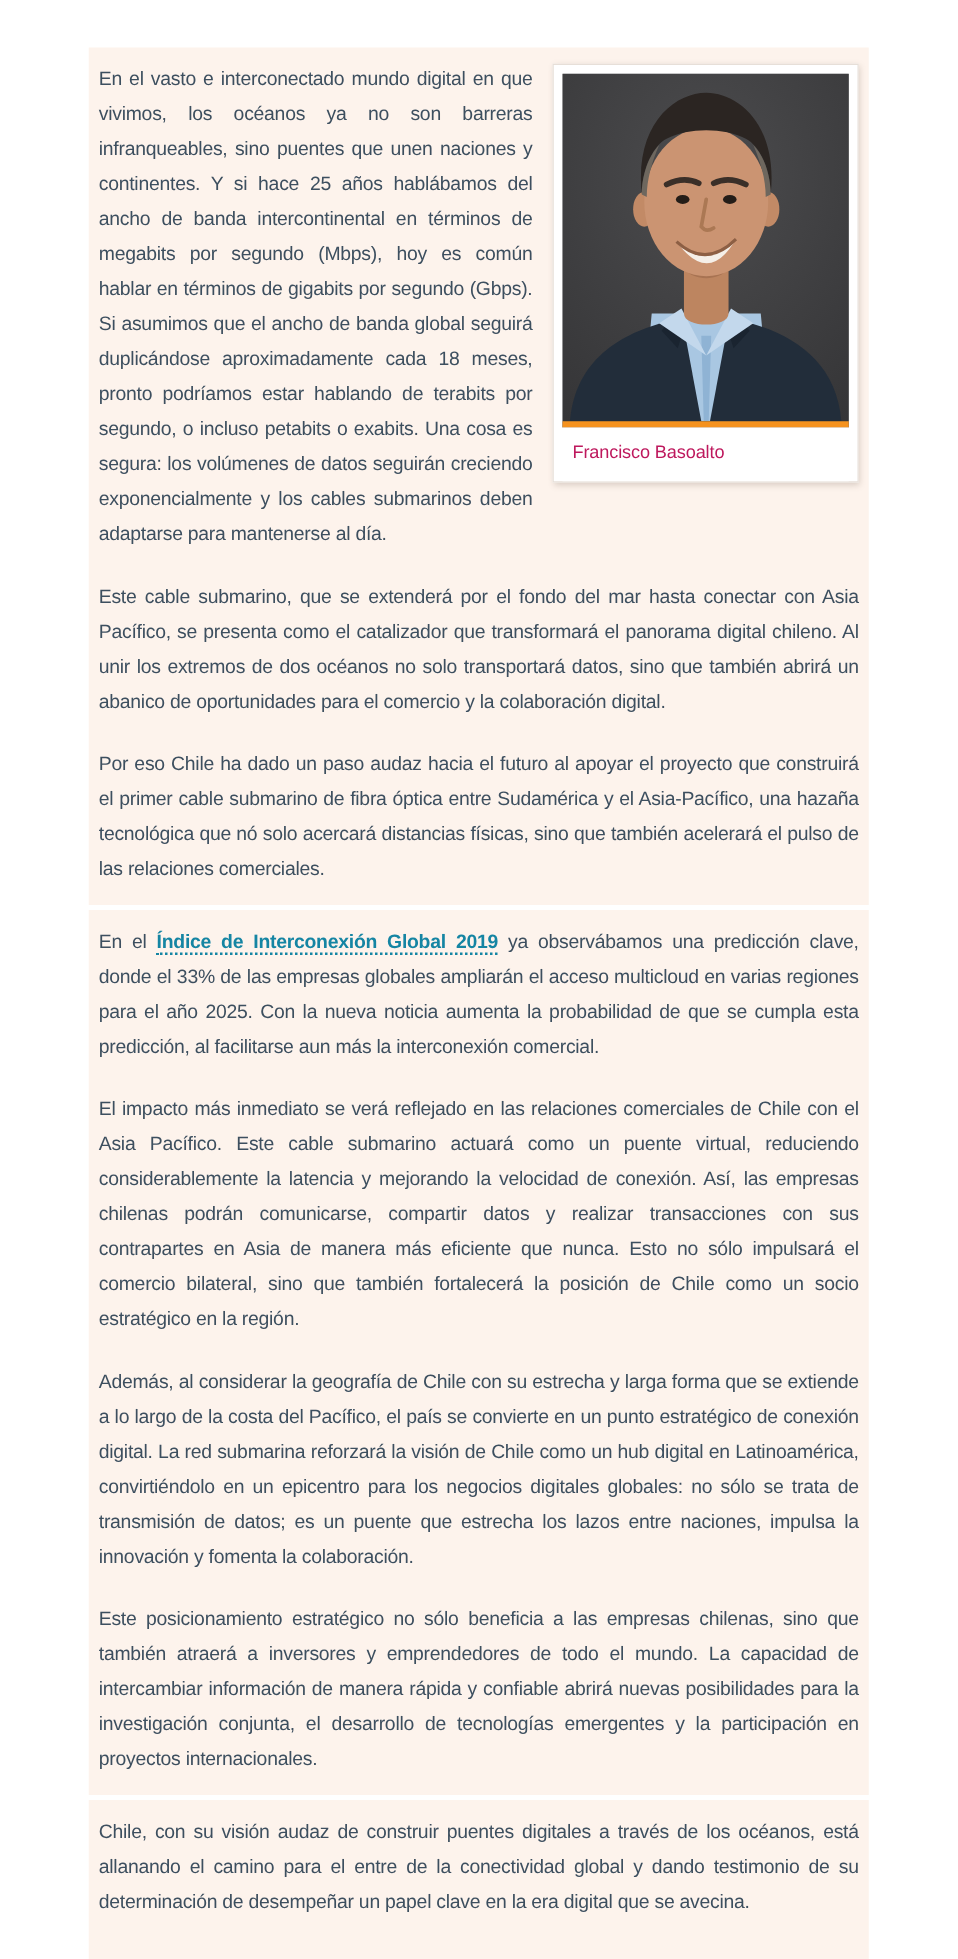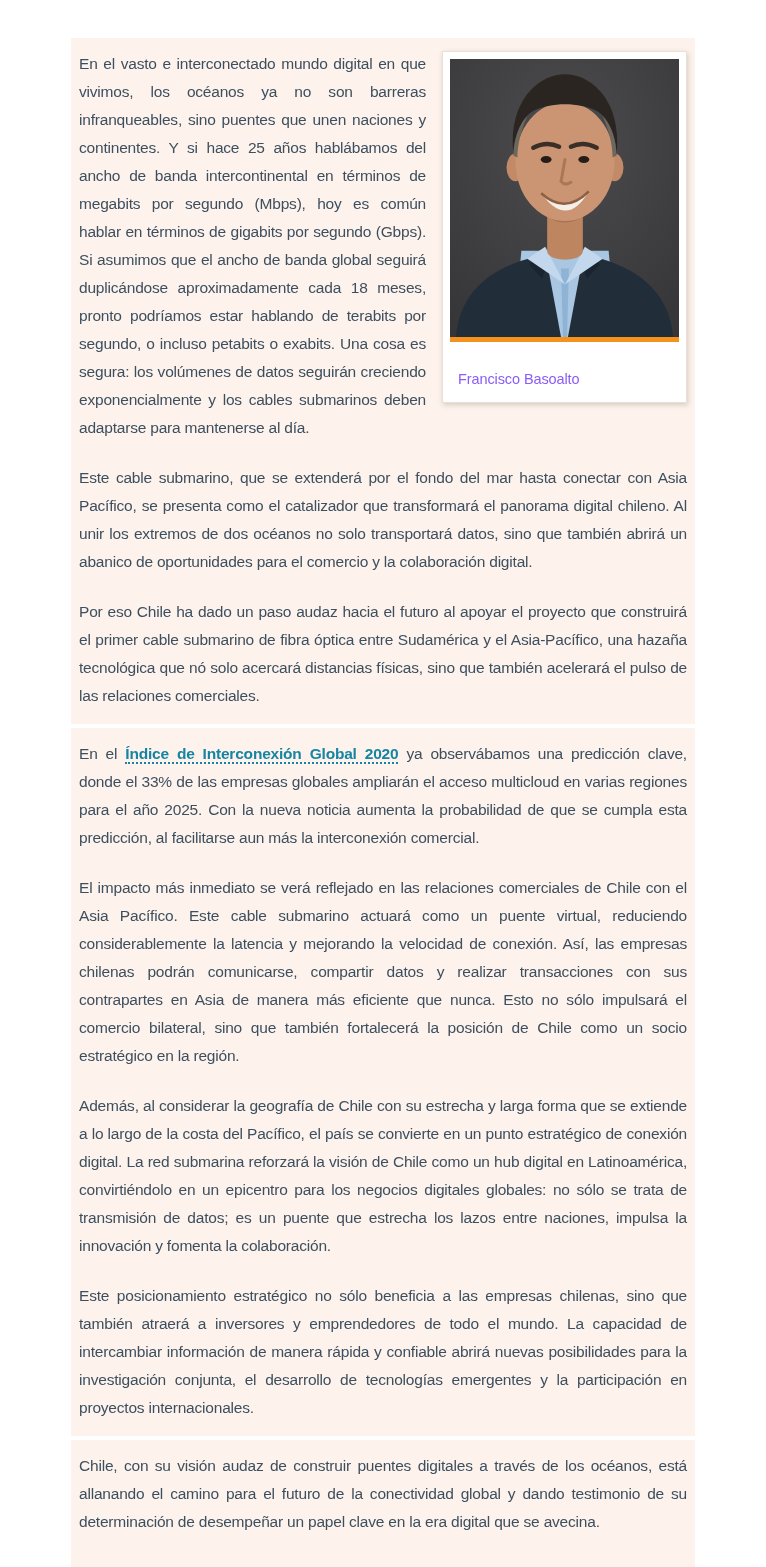--- a/index.html
+++ b/index.html
@@ -45,24 +45,24 @@
     margin-top: 1px;
   }
   .photo-wrap {
     height: 283px;
     background: #414143;
     border-bottom: 5px solid #f5921e;
     overflow: hidden;
   }
   .photo-wrap svg { display: block; width: 100%; height: 100%; }
   .author-figure figcaption {
-    padding: 29px 4px 15px 8px;
+    padding: 12px 4px 15px 8px;
     font-size: 14.5px;
     letter-spacing: -0.1px;
-    color: #8b5cf6;
+    color: #be185d;
     background: #ffffff;
     text-align: left;
   }
 
   a.report-link {
     color: #1585a3;
     font-weight: 700;
     text-decoration: none;
     border-bottom: 2px dotted #1585a3;
     cursor: pointer;
@@ -132,25 +132,25 @@
           </svg>
         </div>
         <figcaption>Francisco Basoalto</figcaption>
       </figure>
     </div>
     <p>Este cable submarino, que se extenderá por el fondo del mar hasta conectar con Asia Pacífico, se presenta como el catalizador que transformará el panorama digital chileno. Al unir los extremos de dos océanos no solo transportará datos, sino que también abrirá un abanico de oportunidades para el comercio y la colaboración digital.</p>
     <p>Por eso Chile ha dado un paso audaz hacia el futuro al apoyar el proyecto que construirá el primer cable submarino de fibra óptica entre Sudamérica y el Asia-Pacífico, una hazaña tecnológica que nó solo acercará distancias físicas, sino que también acelerará el pulso de las relaciones comerciales.</p>
   </section>
 
   <section class="block">
-    <p><span>En el </span><a href="#" class="report-link">Índice de Interconexión Global 2020</a><span> ya observábamos una predicción clave, donde el 33% de las empresas globales ampliarán el acceso multicloud en varias regiones para el año 2025. Con la nueva noticia aumenta la probabilidad de que se cumpla esta predicción, al facilitarse aun más la interconexión comercial.</span></p>
+    <p><span>En el </span><a href="#" class="report-link">Índice de Interconexión Global 2019</a><span> ya observábamos una predicción clave, donde el 33% de las empresas globales ampliarán el acceso multicloud en varias regiones para el año 2025. Con la nueva noticia aumenta la probabilidad de que se cumpla esta predicción, al facilitarse aun más la interconexión comercial.</span></p>
     <p>El impacto más inmediato se verá reflejado en las relaciones comerciales de Chile con el Asia Pacífico. Este cable submarino actuará como un puente virtual, reduciendo considerablemente la latencia y mejorando la velocidad de conexión. Así, las empresas chilenas podrán comunicarse, compartir datos y realizar transacciones con sus contrapartes en Asia de manera más eficiente que nunca. Esto no sólo impulsará el comercio bilateral, sino que también fortalecerá la posición de Chile como un socio estratégico en la región.</p>
     <p>Además, al considerar la geografía de Chile con su estrecha y larga forma que se extiende a lo largo de la costa del Pacífico, el país se convierte en un punto estratégico de conexión digital. La red submarina reforzará la visión de Chile como un hub digital en Latinoamérica, convirtiéndolo en un epicentro para los negocios digitales globales: no sólo se trata de transmisión de datos; es un puente que estrecha los lazos entre naciones, impulsa la innovación y fomenta la colaboración.</p>
     <p>Este posicionamiento estratégico no sólo beneficia a las empresas chilenas, sino que también atraerá a inversores y emprendedores de todo el mundo. La capacidad de intercambiar información de manera rápida y confiable abrirá nuevas posibilidades para la investigación conjunta, el desarrollo de tecnologías emergentes y la participación en proyectos internacionales.</p>
   </section>
 
   <section class="block closing-block">
-    <p class="lead">Chile, con su visión audaz de construir puentes digitales a través de los océanos, está allanando el camino para el futuro de la conectividad global y dando testimonio de su determinación de desempeñar un papel clave en la era digital que se avecina.</p>
+    <p class="lead">Chile, con su visión audaz de construir puentes digitales a través de los océanos, está allanando el camino para el entre de la conectividad global y dando testimonio de su determinación de desempeñar un papel clave en la era digital que se avecina.</p>
     <p class="sig">Francisco Basoalto</p>
 
   </section>
 
 </div>
 
 </body></html>

